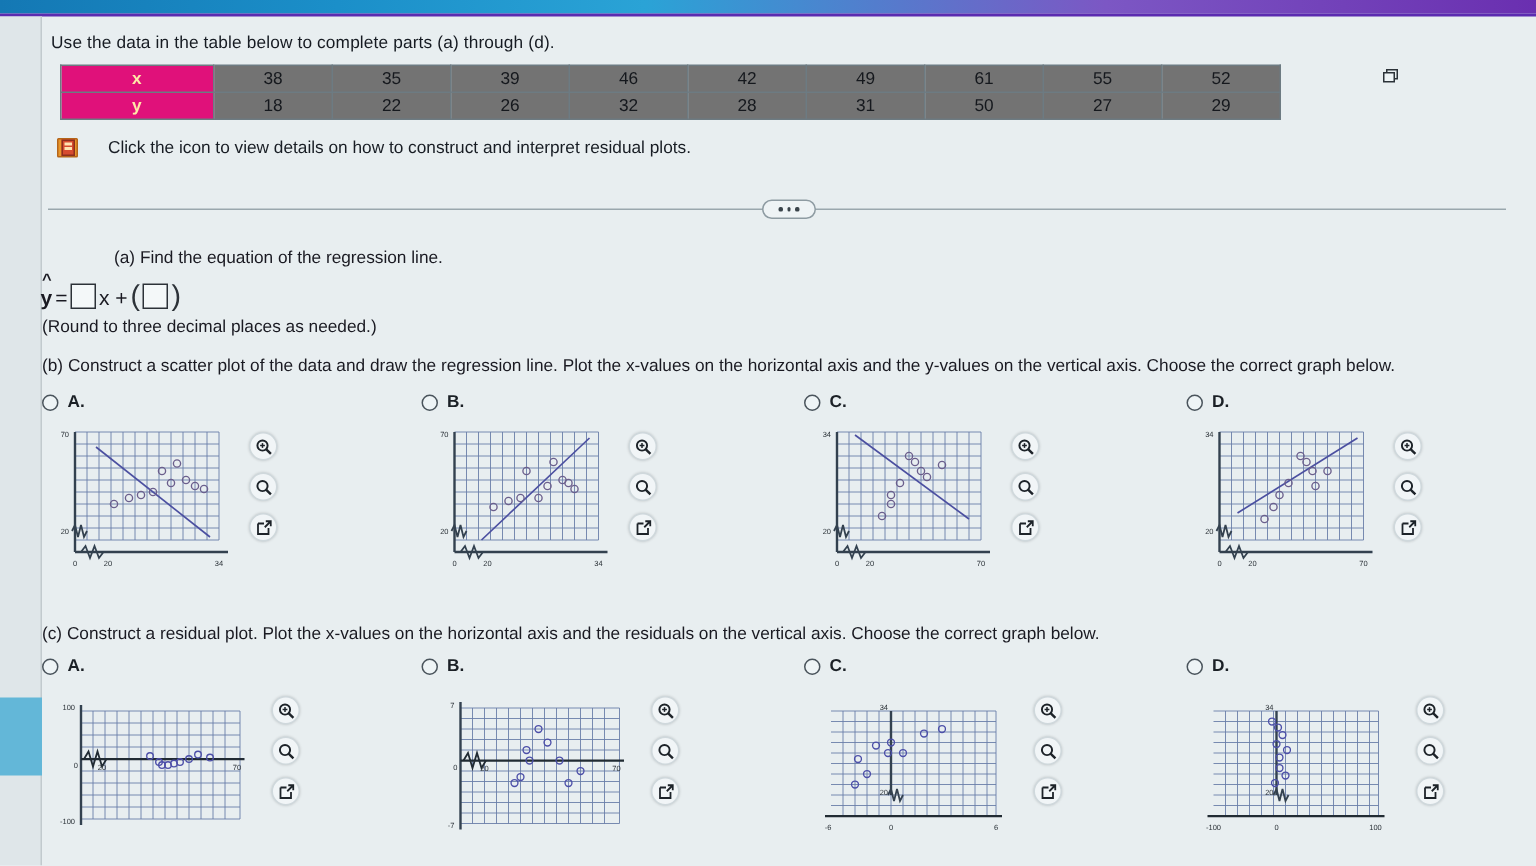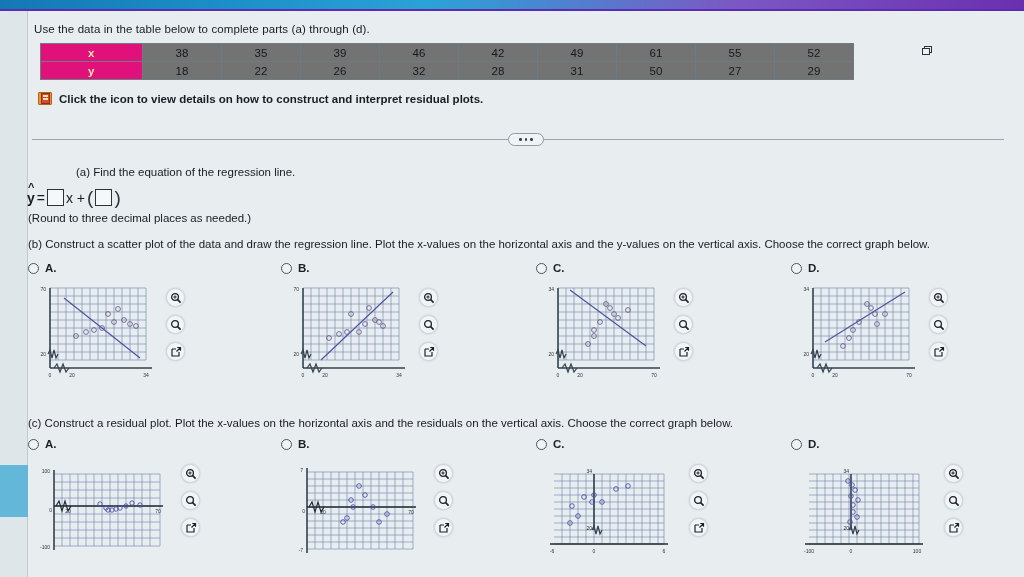--- a/index.html
+++ b/index.html
@@ -61,22 +61,22 @@
     width:102px; min-width:102px;
     letter-spacing:.5px;
   }
   #copyicon {
     position:absolute; left:894px; top:35px;
     width:11px; height:10px;
   }
   
   #booknote {
     position:absolute; left:10px; top:81px;
-    display:flex; align-items:center; gap:7px;
-    font-size:11.5px; color:#181d24;font-weight:bold;
+    display:flex; align-items:center; gap:20px;
+    font-size:11.5px; color:#181d24;
   }
   .book {
     width:14px; height:13px; position:relative; flex:0 0 auto;
   }
   .book .b1 {
     position:absolute; left:0; top:0; width:14px; height:13px;
     background:#e8972a; border:1px solid #b5651a; border-radius:1px;
   }
   .book .b2 {
     position:absolute; left:3px; top:1px; width:9px; height:11px;

